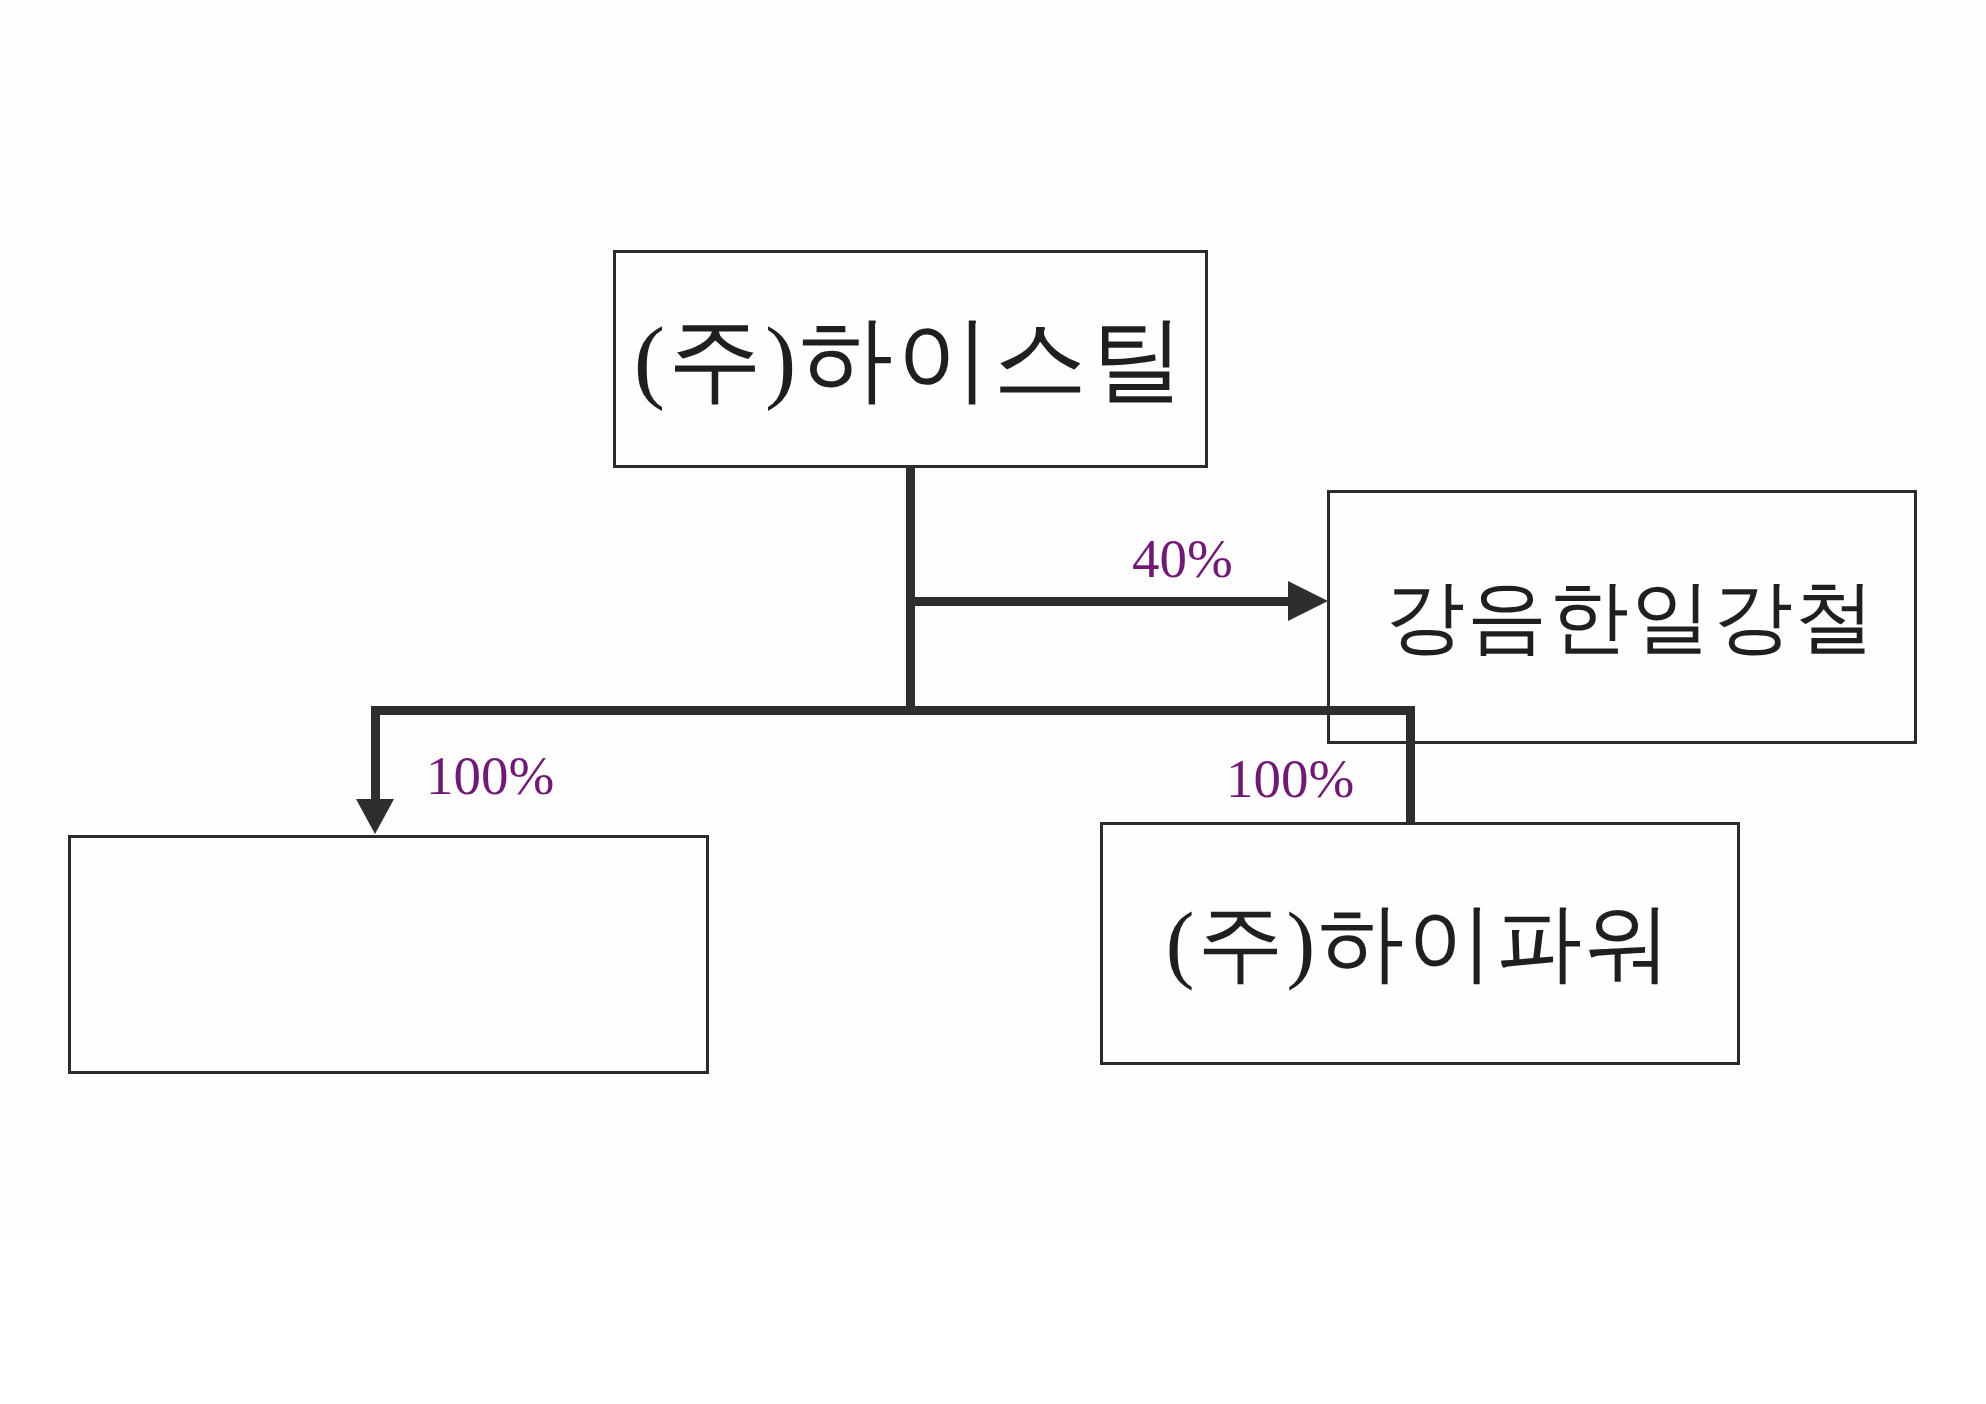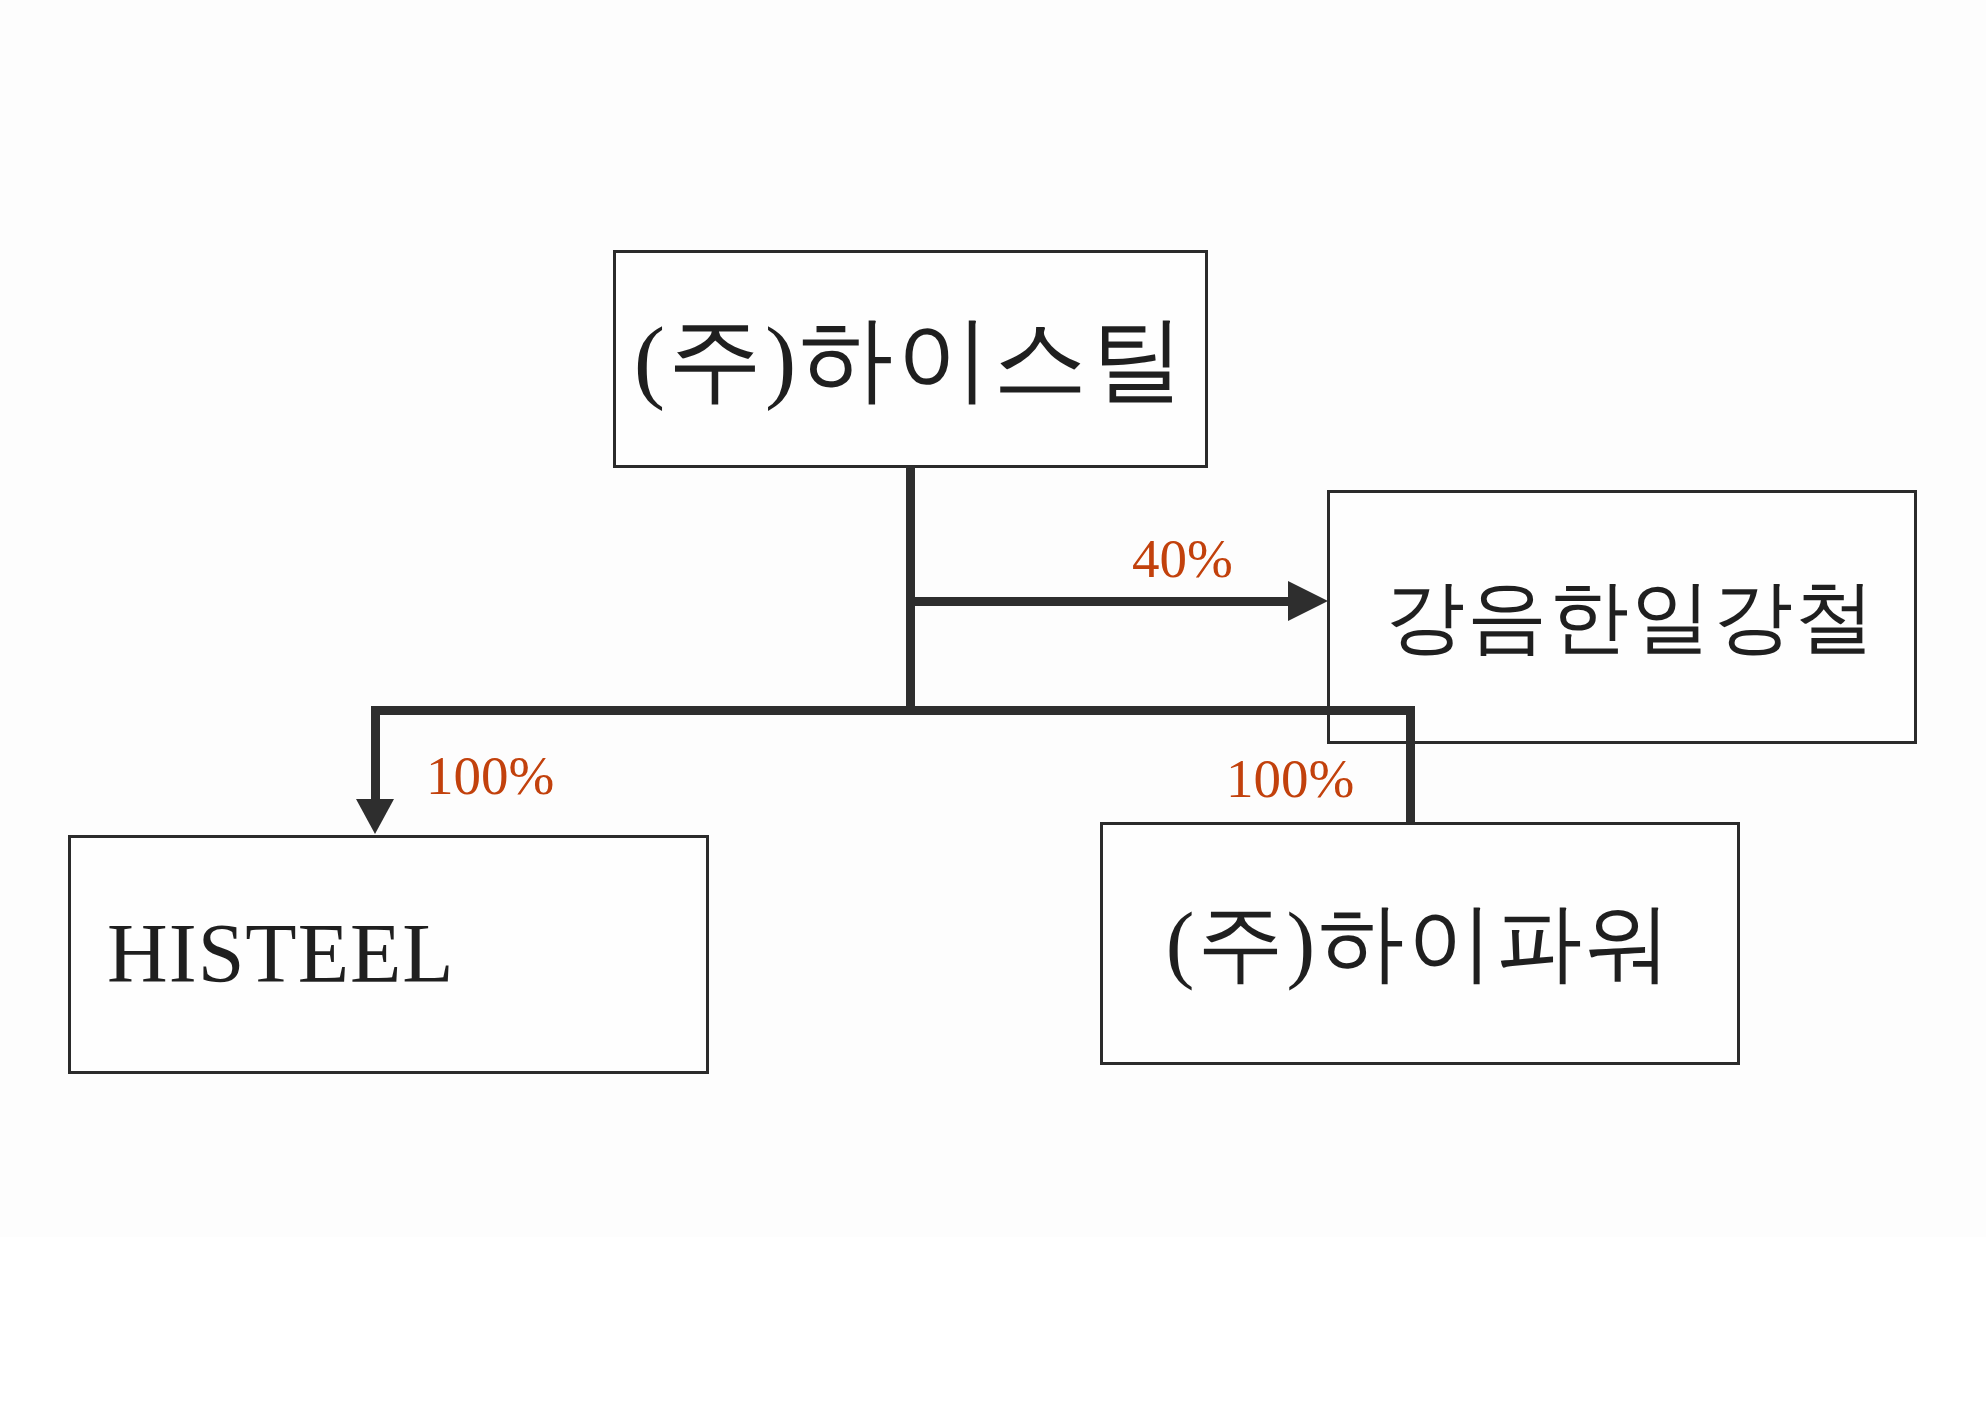--- a/index.html
+++ b/index.html
@@ -32,21 +32,21 @@
     border-left:40px solid #2e2e2e;
   }
   .ah-down {
     border-left:19px solid transparent;
     border-right:19px solid transparent;
     border-top:35px solid #2e2e2e;
   }
   .edge-label {
     position:absolute;
     font-size:55px;
-    color:#c2410c;
+    color:#701a75;
     white-space:nowrap;
   }
 
   
   #node-parent  { left:613px;  top:250px; width:595px; height:218px;
                   align-items:center; font-size:94px; letter-spacing:3px; }
   
   #node-affiliate { left:1327px; top:442px; width:590px; height:254px;
                   padding:8px 0 8px 55px; justify-content:space-evenly;
                   align-items:flex-start; font-size:80px; letter-spacing:2px;margin-top:48px; }
@@ -92,21 +92,20 @@
     <span class="txt">강음한일강철</span>
   </div>
 
   <div class="line" id="t-line"></div>
 
   <div class="line" id="v-left"></div>
   <div class="arrowhead ah-down" id="ah-left"></div>
   <div class="edge-label" id="label-pipe">100%</div>
 
   <div class="node" id="node-pipe">
-    <span class="txt">HISTEEL</span>
   </div>
 
   <div class="line" id="v-right"></div>
   <div class="arrowhead ah-down" id="ah-right"></div>
   <div class="edge-label" id="label-power">100%</div>
 
   <div class="node" id="node-power">
     <span class="txt">(주)하이파워</span>
   </div>
 

